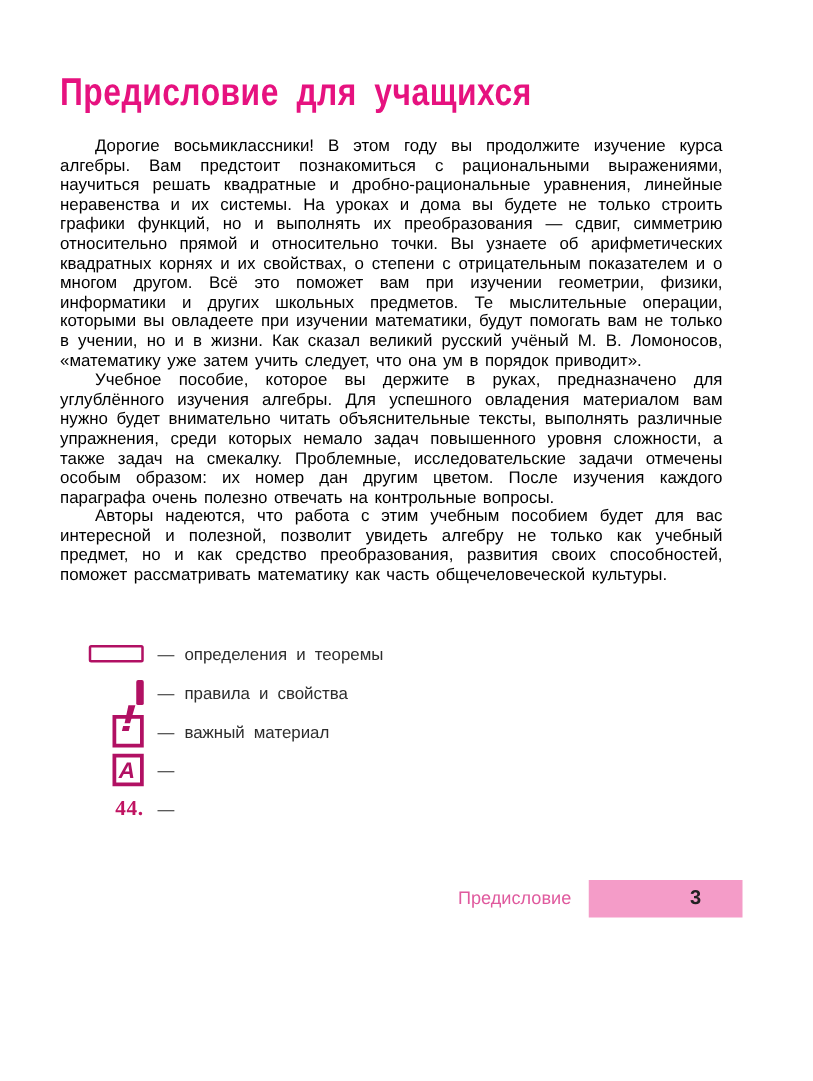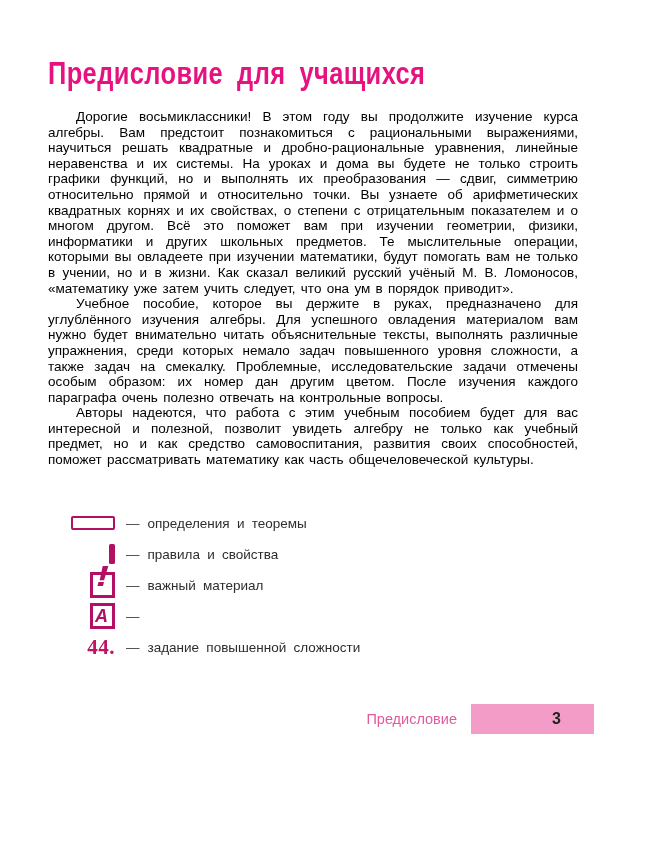--- a/index.html
+++ b/index.html
@@ -111,21 +111,21 @@
     justify-content: center;
     font-style: italic;
     font-weight: bold;
     font-size: 18px;
     color: #b11063;
     padding-right: 2px;
   }
   .icon-num {
     font-family: "Liberation Serif", serif;
     font-weight: bold;
-    font-size: 21px;
+    font-size: 17px;
     letter-spacing: 0.5px;
     color: #c01361;
   }
   
   .footer {
     position: absolute;
     right: 56px;
     bottom: 52px;
     display: flex;
     align-items: center;
@@ -154,21 +154,21 @@
 <body>
 
 <div class="page">
   <div class="content">
 
     <h1 class="title">Предисловие  для  учащихся</h1>
 
     <div class="body-text">
       <p>Дорогие восьмиклассники! В этом году вы продолжите изучение курса алгебры. Вам предстоит познакомиться с рациональными выражениями, научиться решать квадратные и дробно-рациональные уравнения, линейные неравенства и их системы. На уроках и дома вы будете не только строить графики функций, но и выполнять их преобразования — сдвиг, симметрию относительно прямой и относительно точки. Вы узнаете об арифметических квадратных корнях и их свойствах, о степени с отрицательным показателем и о многом другом. Всё это поможет вам при изучении геометрии, физики, информатики и других школьных предметов. Те мыслительные операции, которыми вы овладеете при изучении математики, будут помогать вам не только в учении, но и в жизни. Как сказал великий русский учёный М. В. Ломоносов, «математику уже затем учить следует, что она ум в порядок приводит».</p>
       <p>Учебное пособие, которое вы держите в руках, предназначено для углублённого изучения алгебры. Для успешного овладения материалом вам нужно будет внимательно читать объяснительные тексты, выполнять различные упражнения, среди которых немало задач повышенного уровня сложности, а также задач на смекалку. Проблемные, исследовательские задачи отмечены особым образом: их номер дан другим цветом. После изучения каждого параграфа очень полезно отвечать на контрольные вопросы.</p>
-      <p>Авторы надеются, что работа с этим учебным пособием будет для вас интересной и полезной, позволит увидеть алгебру не только как учебный предмет, но и как средство самовоспитания, развития своих способностей, поможет рассматривать математику как часть общечеловеческой культуры.</p>
+      <p>Авторы надеются, что работа с этим учебным пособием будет для вас интересной и полезной, позволит увидеть алгебру не только как учебный предмет, но и как средство преобразования, развития своих способностей, поможет рассматривать математику как часть общечеловеческой культуры.</p>
     </div>
 
     <div class="legend">
 
       <div class="legend-row">
         <span class="icon-cell">
           <span class="icon-frame"></span>
         </span>
         <span class="dash">—</span>
         <span class="legend-label">определения и теоремы</span>
@@ -199,21 +199,20 @@
           </span>
         </span>
         <span class="dash">—</span>
       </div>
 
       <div class="legend-row">
         <span class="icon-cell">
           <span class="icon-num">44.</span>
         </span>
         <span class="dash">—</span>
-        <span class="legend-label">задание повышенной сложности</span>
       </div>
     </div>
 
   </div>
 
   <div class="footer">
     <span class="footer-label">Предисловие</span>
     <span class="page-badge">3</span>
   </div>
 </div>

